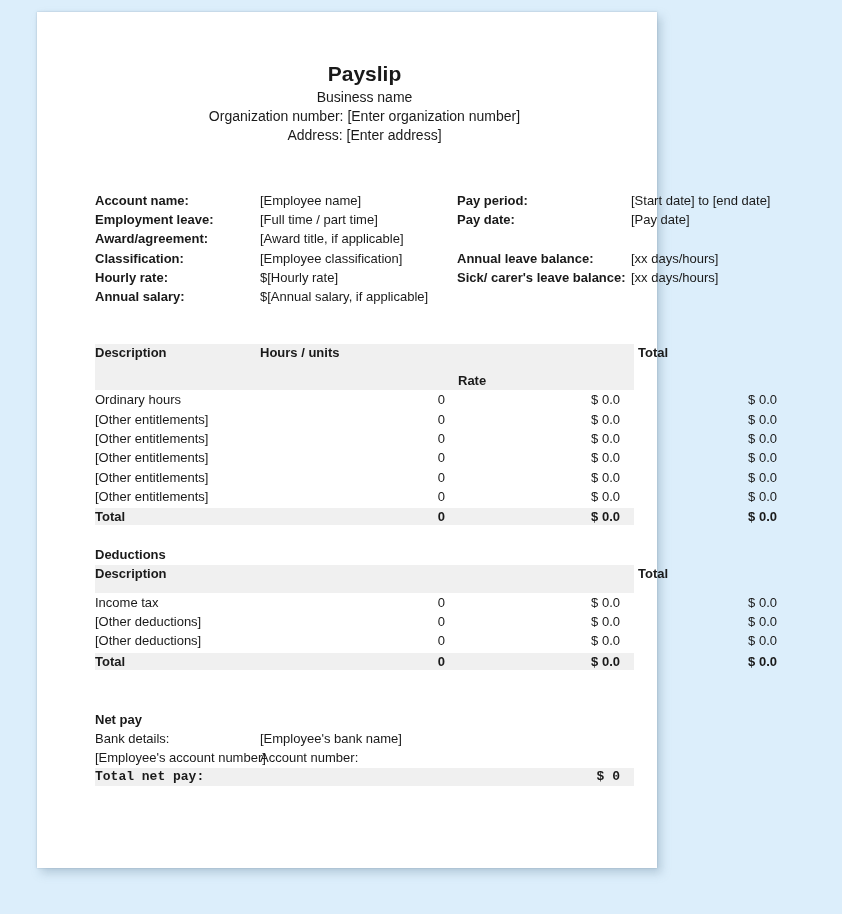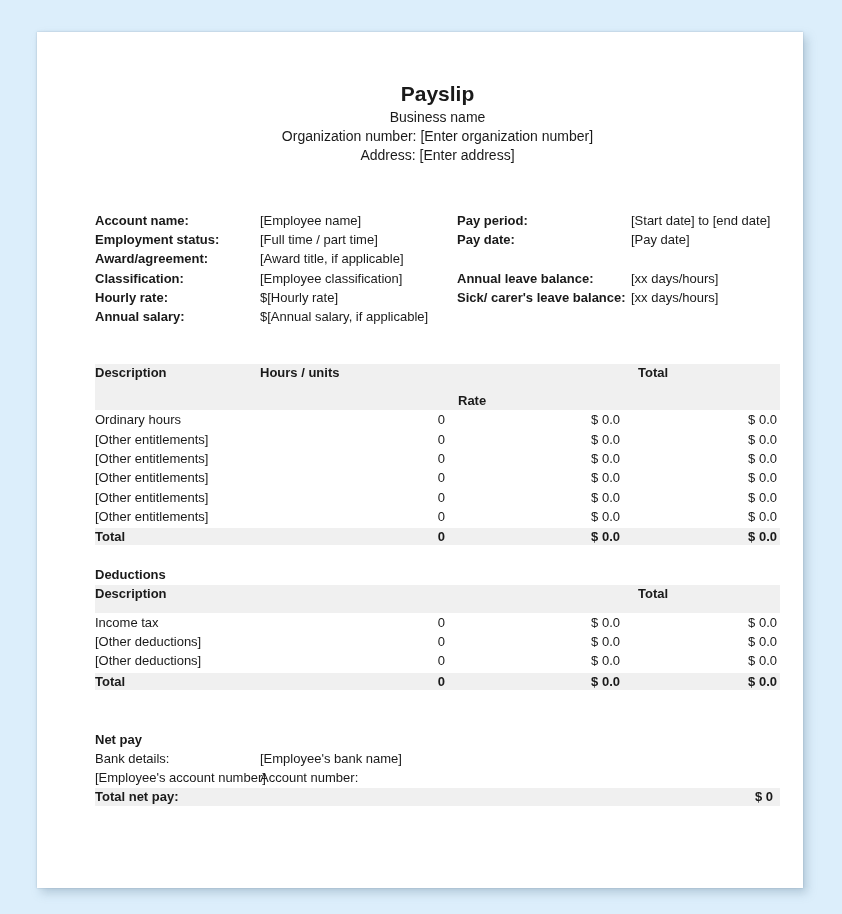--- a/index.html
+++ b/index.html
@@ -6,22 +6,22 @@
   body {
     width: 842px; height: 914px;
     background: #dceefb;
     position: relative;
     overflow: hidden;
     font-family: "Liberation Sans", sans-serif;
     color: #1a1a1a;
   }
   .page {
     position: absolute;
-    left: 37px; top: 32px;
-    width: 766px; height: 856px;
+    left: 37px; top: 12px;
+    width: 620px; height: 856px;
     background: #ffffff;
     box-shadow: 0 0 2px rgba(125,150,170,0.55), 4px 5px 9px rgba(115,145,165,0.38);
   }
   .content { padding: 0 23px 0 58px; }
 
   
   .title-block { margin-top: 48px; text-align: center; }
   .title { font-size: 21px; font-weight: bold; line-height: 28px; }
   .subtitle { font-size: 14px; line-height: 19.2px; }
 
@@ -62,21 +62,22 @@
     grid-template-columns: 165px 1fr;
     line-height: 19.3px;
     white-space: nowrap;
   }
   .np-total {
     background: #f0f0f0;
     display: flex;
     justify-content: space-between;
     line-height: 18px;
     font-weight: bold;
-    padding-right: 7px;
+    padding-right: 14px;
+    font-family: Liberation Mono, monospace;
   }
 </style>
 </head>
 <body>
 
 <div class="page">
   <div class="content">
 
     <div class="title-block">
       <div class="title">Payslip</div>
@@ -84,21 +85,21 @@
       <div class="subtitle">Organization number: [Enter organization number]</div>
       <div class="subtitle">Address: [Enter address]</div>
     </div>
 
     <div class="emp-grid">
       <div class="b">Account name:</div>
       <div>[Employee name]</div>
       <div class="b">Pay period:</div>
       <div>[Start date] to [end date]</div>
 
-      <div class="b">Employment status:</div>
+      <div class="b">Employment leave:</div>
       <div>[Full time / part time]</div>
       <div class="b">Pay date:</div>
       <div>[Pay date]</div>
 
       <div class="b">Award/agreement:</div>
       <div>[Award title, if applicable]</div>
       <div class="b"></div>
       <div></div>
 
       <div class="b">Classification:</div>

